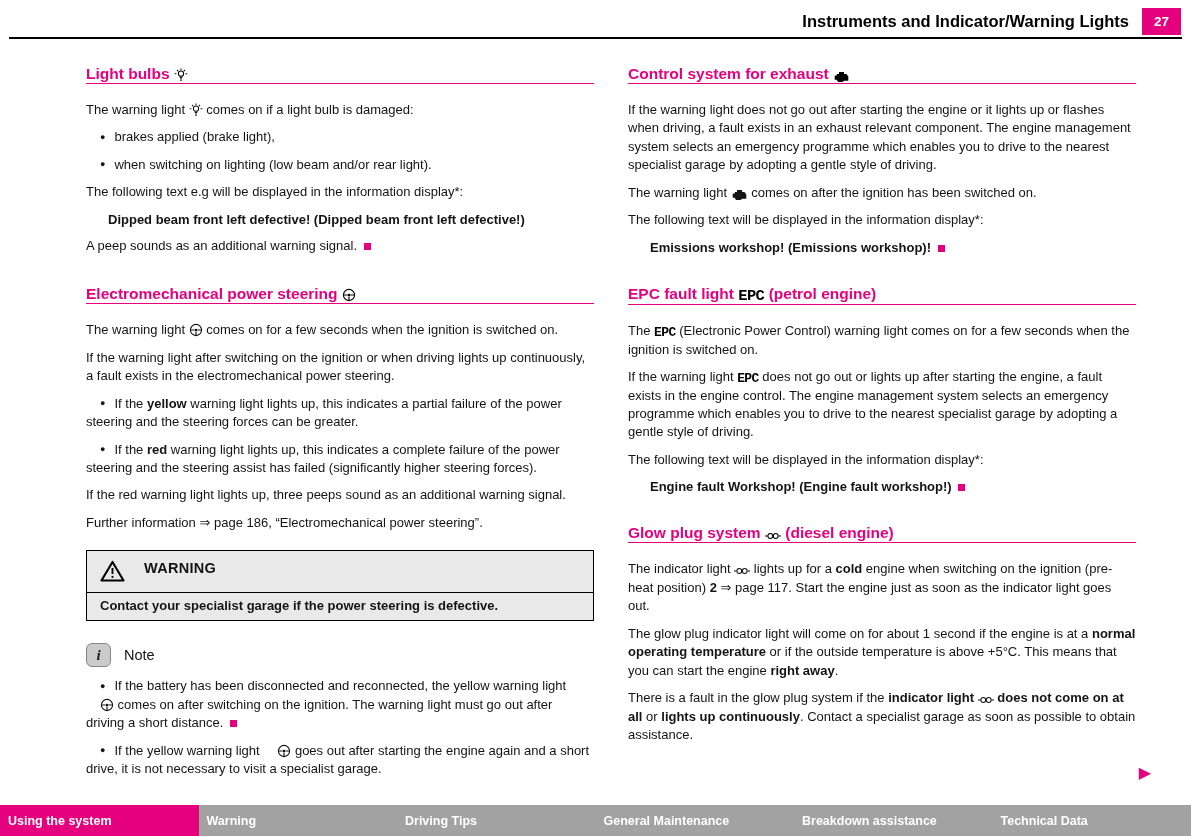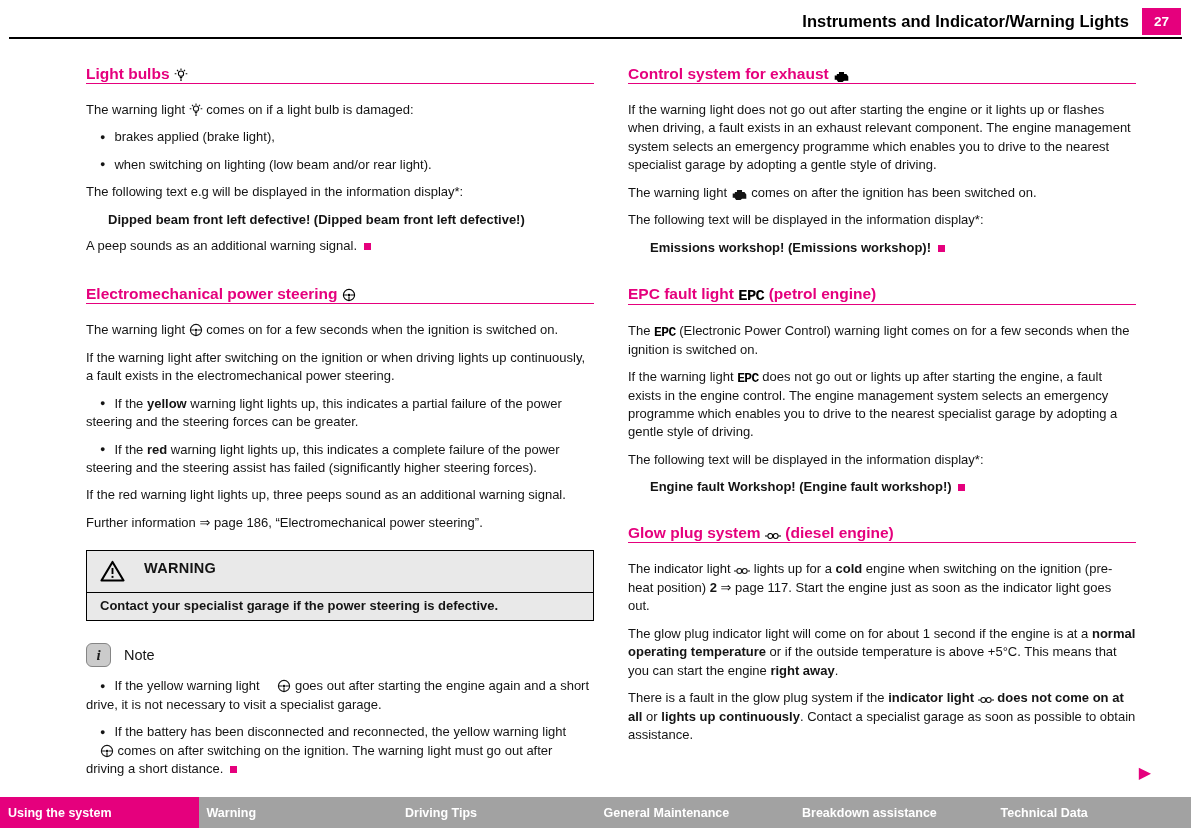--- a/index.html
+++ b/index.html
@@ -51,21 +51,21 @@
   .note-label { font-weight: normal; font-size: 14.5px; }
   
   .wicon { display: inline-block; vertical-align: -1px; line-height: 1; white-space: nowrap; }
   .wicon svg { vertical-align: -2px; }
   .sec-heading .wicon { color: #000; }
   .icon-epc { font-weight: 800; letter-spacing: -0.6px; color: #000; font-family: Liberation Mono, monospace; }
   .icon-endsq { width: 7px; height: 7px; background: var(--accent); margin-left: 3px; vertical-align: 0; }
   
   .cont-arrow { position: absolute; right: 40px; bottom: 58px; color: var(--accent); font-size: 16px; }
   
-  .footer { position: absolute; left: 0; bottom: 12px; width: 100%; height: 31px; display: flex; gap: 0; }
+  .footer { position: absolute; left: 0; bottom: 4px; width: 100%; height: 31px; display: flex; gap: 0; }
   .tab {
     flex: 1 1 0; background: var(--tab-grey); color: #fff;
     font-weight: bold; font-size: 12.5px;
     display: flex; align-items: center; padding-left: 8px;
     cursor: pointer;
   }
   .tab.active { background: var(--accent); }
 </style>
 </head>
 <body style="--accent: #e5007d; --tab-grey: #a2a2a2;">
@@ -122,34 +122,34 @@
               <rect x="11.1" y="15.2" width="1.8" height="1.9" fill="#000"></rect>
             </svg></span>
           <span class="warn-title">WARNING</span>
         </div>
         <div class="warning-body">Contact your specialist garage if the power steering is defective.</div>
       </div>
       <div class="note-head">
         <span class="note-icon">i</span>
         <span class="note-label">Note</span>
       </div>
+      <p class="bullet"><span class="bullet-dot">●</span>If the battery has been disconnected and reconnected, the yellow warning light <span class="wicon icon-steering"><svg viewBox="0 0 16 16" width="14" height="14">
+            <g stroke="currentColor" fill="none" stroke-width="1.3">
+              <circle cx="8" cy="8" r="6.4"></circle>
+              <path d="M1.7 8h4.6M9.7 8h4.6M8 9.6v4.7"></path>
+              <circle cx="8" cy="8" r="1.5" fill="currentColor" stroke="none"></circle>
+            </g>
+          </svg></span> comes on after switching on the ignition. The warning light must go out after driving a short distance. <span class="wicon icon-endsq"></span></p>
       <p class="bullet"><span class="bullet-dot">●</span>If the yellow warning light <span class="wicon icon-steering"><svg viewBox="0 0 16 16" width="14" height="14">
             <g stroke="currentColor" fill="none" stroke-width="1.3">
               <circle cx="8" cy="8" r="6.4"></circle>
               <path d="M1.7 8h4.6M9.7 8h4.6M8 9.6v4.7"></path>
               <circle cx="8" cy="8" r="1.5" fill="currentColor" stroke="none"></circle>
             </g>
           </svg></span> goes out after starting the engine again and a short drive, it is not necessary to visit a specialist garage.</p>
-      <p class="bullet"><span class="bullet-dot">●</span>If the battery has been disconnected and reconnected, the yellow warning light <span class="wicon icon-steering"><svg viewBox="0 0 16 16" width="14" height="14">
-            <g stroke="currentColor" fill="none" stroke-width="1.3">
-              <circle cx="8" cy="8" r="6.4"></circle>
-              <path d="M1.7 8h4.6M9.7 8h4.6M8 9.6v4.7"></path>
-              <circle cx="8" cy="8" r="1.5" fill="currentColor" stroke="none"></circle>
-            </g>
-          </svg></span> comes on after switching on the ignition. The warning light must go out after driving a short distance. <span class="wicon icon-endsq"></span></p>
     </div>
   <div class="col" id="col-right">
       <h2 class="sec-heading">Control system for exhaust <span class="wicon icon-exhaust"><svg viewBox="0 0 20 14" width="17" height="12">
             <path fill="currentColor" d="M4.5 4.5h2.5V2.2h6v2.3h2.8l2.2 3v5H13l-2 1.8H6.2l-2-2.8H2V6.5h2.5z"></path>
           </svg></span></h2>
       <p class="para">If the warning light does not go out after starting the engine or it lights up or flashes when driving, a fault exists in an exhaust relevant component. The engine management system selects an emergency programme which enables you to drive to the nearest specialist garage by adopting a gentle style of driving.</p>
       <p class="para">The warning light <span class="wicon icon-exhaust"><svg viewBox="0 0 20 14" width="17" height="12">
             <path fill="currentColor" d="M4.5 4.5h2.5V2.2h6v2.3h2.8l2.2 3v5H13l-2 1.8H6.2l-2-2.8H2V6.5h2.5z"></path>
           </svg></span> comes on after the ignition has been switched on.</p>
       <p class="para">The following text will be displayed in the information display*:</p>

